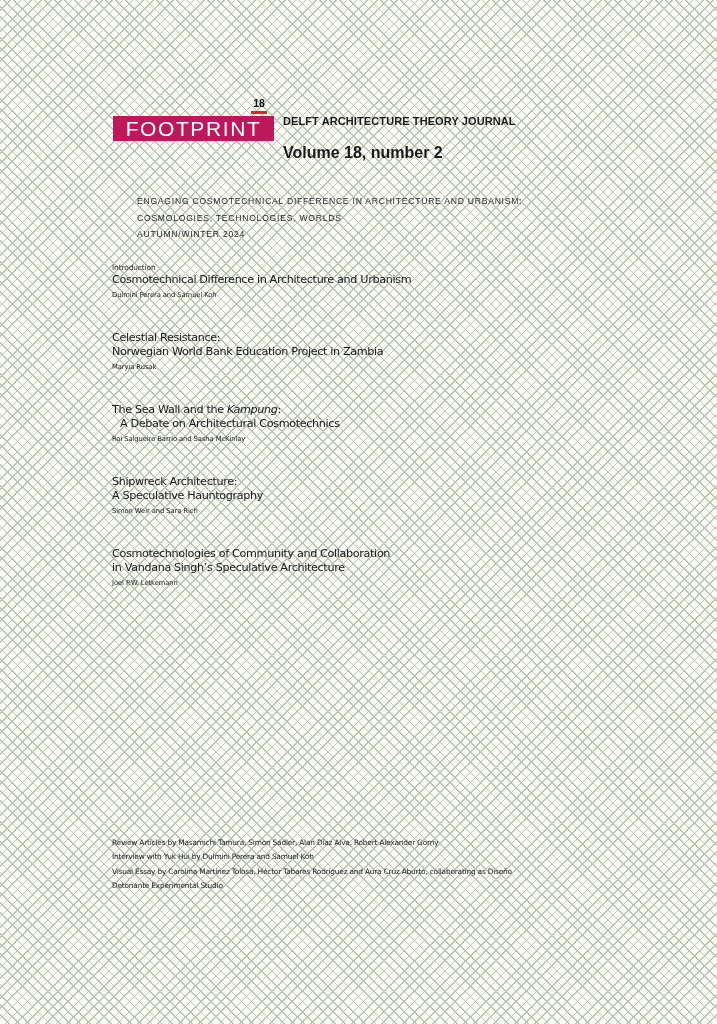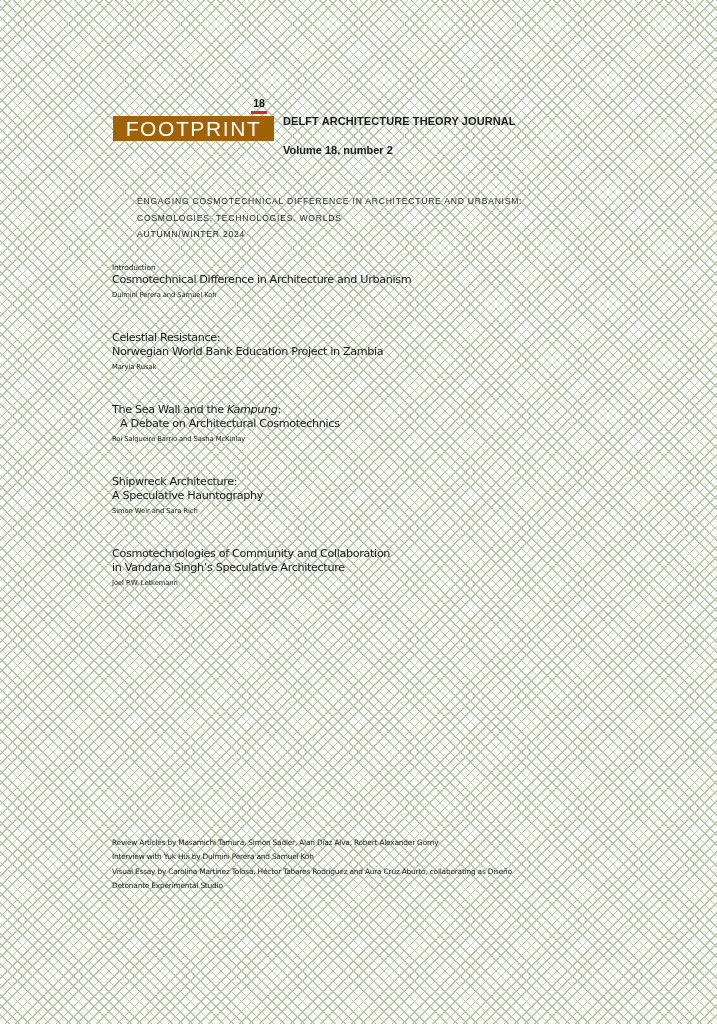--- a/index.html
+++ b/index.html
@@ -8,36 +8,36 @@
     background-color: #fbfbf8;
     background-image:
       repeating-linear-gradient(45deg, transparent 0px, transparent 6px, #bcc5ae 6px, #bcc5ae 7.2px),
       repeating-linear-gradient(-45deg, transparent 0px, transparent 6px, #bcc5ae 6px, #bcc5ae 7.2px);
     font-family: "DejaVu Sans", sans-serif;
     color: #1a1a1a;
   }
   .abs { position: absolute; white-space: nowrap; }
   .logo-box {
     left: 113px; top: 116px; width: 161px; height: 25px;
-    background: #a16207; color: #ffffff;
+    background: #be185d; color: #ffffff;
     font-family: "Liberation Sans", sans-serif; font-size: 21px; letter-spacing: 1.6px;
     line-height: 25px; text-align: center;
   }
   .logo-num {
     left: 251px; top: 98px; width: 16px; text-align: center;
     font-family: "Liberation Sans", sans-serif; font-weight: bold; font-size: 10.5px; line-height: 11px; color: #111;
   }
   .logo-bar { left: 251px; top: 111px; width: 16px; height: 3px; background: #d42a2a; }
   .journal {
     left: 283px; top: 115px;
     font-family: "Liberation Sans", sans-serif; font-weight: bold; font-size: 11px; color: #1a1a1a; letter-spacing: 0.1px;
   }
   .volume {
     left: 283px; top: 144px;
-    font-family: "Liberation Sans", sans-serif; font-weight: bold; font-size: 11px; color: #1a1a1a;
+    font-family: "Liberation Sans", sans-serif; font-weight: bold; font-size: 16px; color: #1a1a1a;
   }
   .theme {
     left: 113px; font-family: "Liberation Sans", sans-serif; font-size: 8.6px; letter-spacing: 0.75px; color: #2a2a2a; padding-left: 24px;
   }
   .label { left: 112px; font-family: "DejaVu Sans", sans-serif; font-size: 7.4px; color: #222; letter-spacing: -0.1px; }
   .title { left: 112px; font-family: "DejaVu Sans", sans-serif; font-size: 11.2px; color: #1a1a1a; letter-spacing: -0.35px; line-height: 14px; }
   .author { left: 112px; font-family: "DejaVu Sans", sans-serif; font-size: 6.8px; color: #222; letter-spacing: -0.1px; }
   .footer { left: 112px; font-family: "DejaVu Sans", sans-serif; font-size: 7.4px; color: #222; letter-spacing: -0.2px; line-height: 14.5px; text-align: right; }
   em { font-style: italic; }
 </style>

